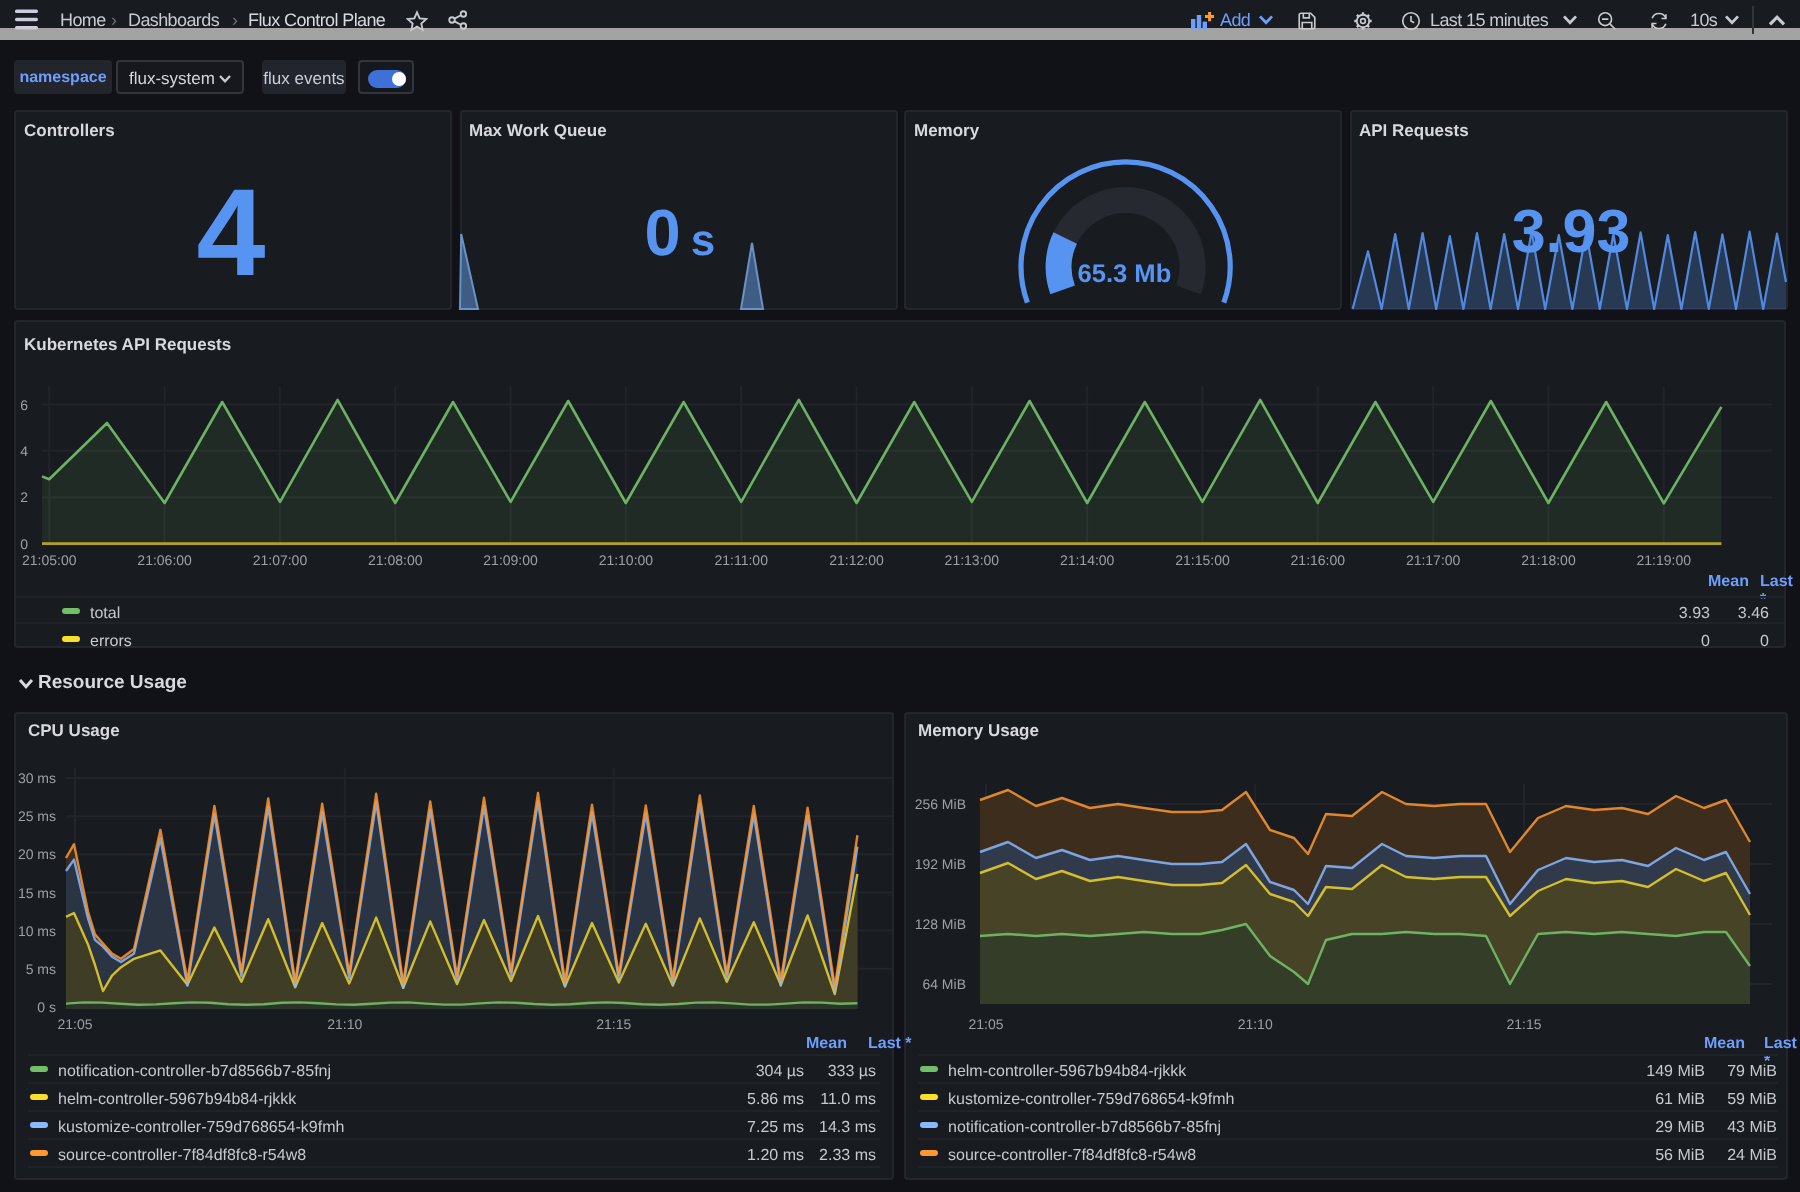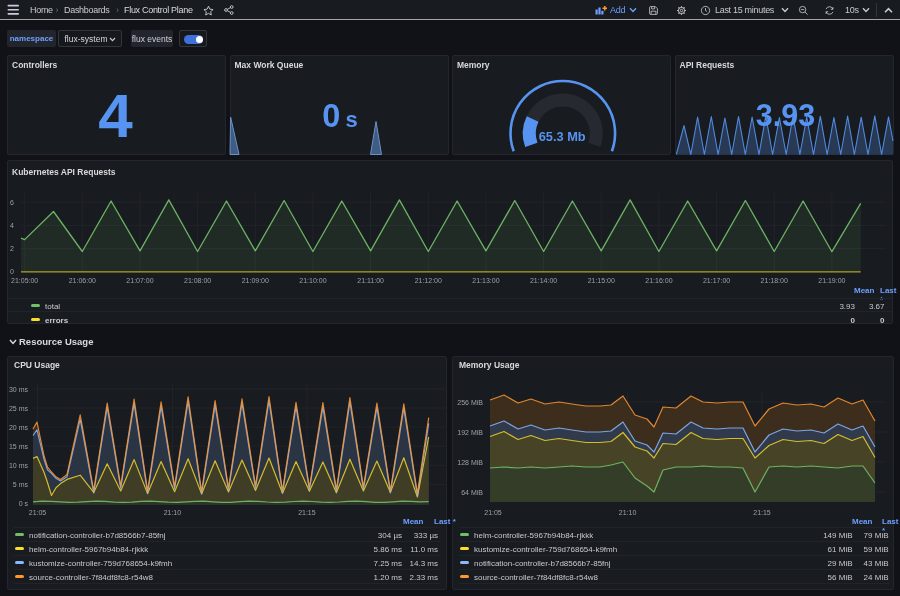--- a/index.html
+++ b/index.html
@@ -1,19 +1,19 @@
 <!DOCTYPE html>
 <html><head><meta charset="utf-8">
 <style>
 * { margin:0; padding:0; box-sizing:border-box; }
 html,body { width:900px; height:596px; background:#111217; overflow:hidden;
   font-family:"Liberation Sans", sans-serif; }
 .abs { position:absolute; }
 #nav { position:absolute; left:0; top:0; width:900px; height:20px; background:#181b1f;
-  border-bottom:1px solid #a3a3a3; }
+  border-bottom:6px solid #a3a3a3; }
 .crumb { position:absolute; top:5px; font-size:9px; color:#c9cad1; font-weight:400; letter-spacing:-0.3px;}
 .sep { color:#6e7177; }
 .vbox { position:absolute; top:30px; height:17px; border-radius:2px; font-size:8.5px;
   display:flex; align-items:center; }
 .panel { position:absolute; background:#181b1f; border:1px solid #24262d; border-radius:2px; }
 .ptitle { position:absolute; font-size:8.5px; font-weight:700; color:#d8d9dc; z-index:3; }
 .lrow { position:absolute; height:14px; border-top:1px solid #212329; z-index:3; }
 .dash { position:absolute; top:5.5px; width:9px; height:3px; border-radius:1.5px; }
 .lname { position:absolute; top:3.5px; font-size:8px; color:#c8c9cf; }
 .lval { position:absolute; top:3.5px; font-size:8px; color:#c8c9cf; }
@@ -130,23 +130,23 @@
 <div class="lhead" style="left:834px;top:517px">Mean</div>
 <div class="lhead" style="left:864px;top:517px">Last *</div>
 
 <div class="abs" style="left:14px;top:582.5px;width:426px;border-top:1px solid #212329;z-index:3"></div>
 <div class="abs" style="left:459px;top:582.5px;width:429.5px;border-top:1px solid #212329;z-index:3"></div>
 
 <div class="lrow" style="left:8px;top:297.5px;width:884px;">
 <span class="dash" style="left:23px;background:#73BF69"></span>
 <span class="lname" style="left:37px">total</span>
 <span class="lval" style="right:37px">3.93</span>
-<span class="lval" style="right:7.5px">3.67</span>
-  </div>
-<div class="lrow" style="left:8px;top:311px;width:884px;font-weight:bold;">
+<span class="lval" style="right:7.5px">3.46</span>
+  </div>
+<div class="lrow" style="left:8px;top:311px;width:884px;">
 <span class="dash" style="left:23px;background:#FADE2A"></span>
 <span class="lname" style="left:37px">errors</span>
 <span class="lval" style="right:37px">0</span>
 <span class="lval" style="right:7.5px">0</span>
   </div>
 <div class="lrow" style="left:14px;top:526.5px;width:426px;">
 <span class="dash" style="left:1px;background:#73BF69"></span>
 <span class="lname" style="left:15px">notification-controller-b7d8566b7-85fnj</span>
 <span class="lval" style="right:38px">304 µs</span>
 <span class="lval" style="right:2px">333 µs</span>

